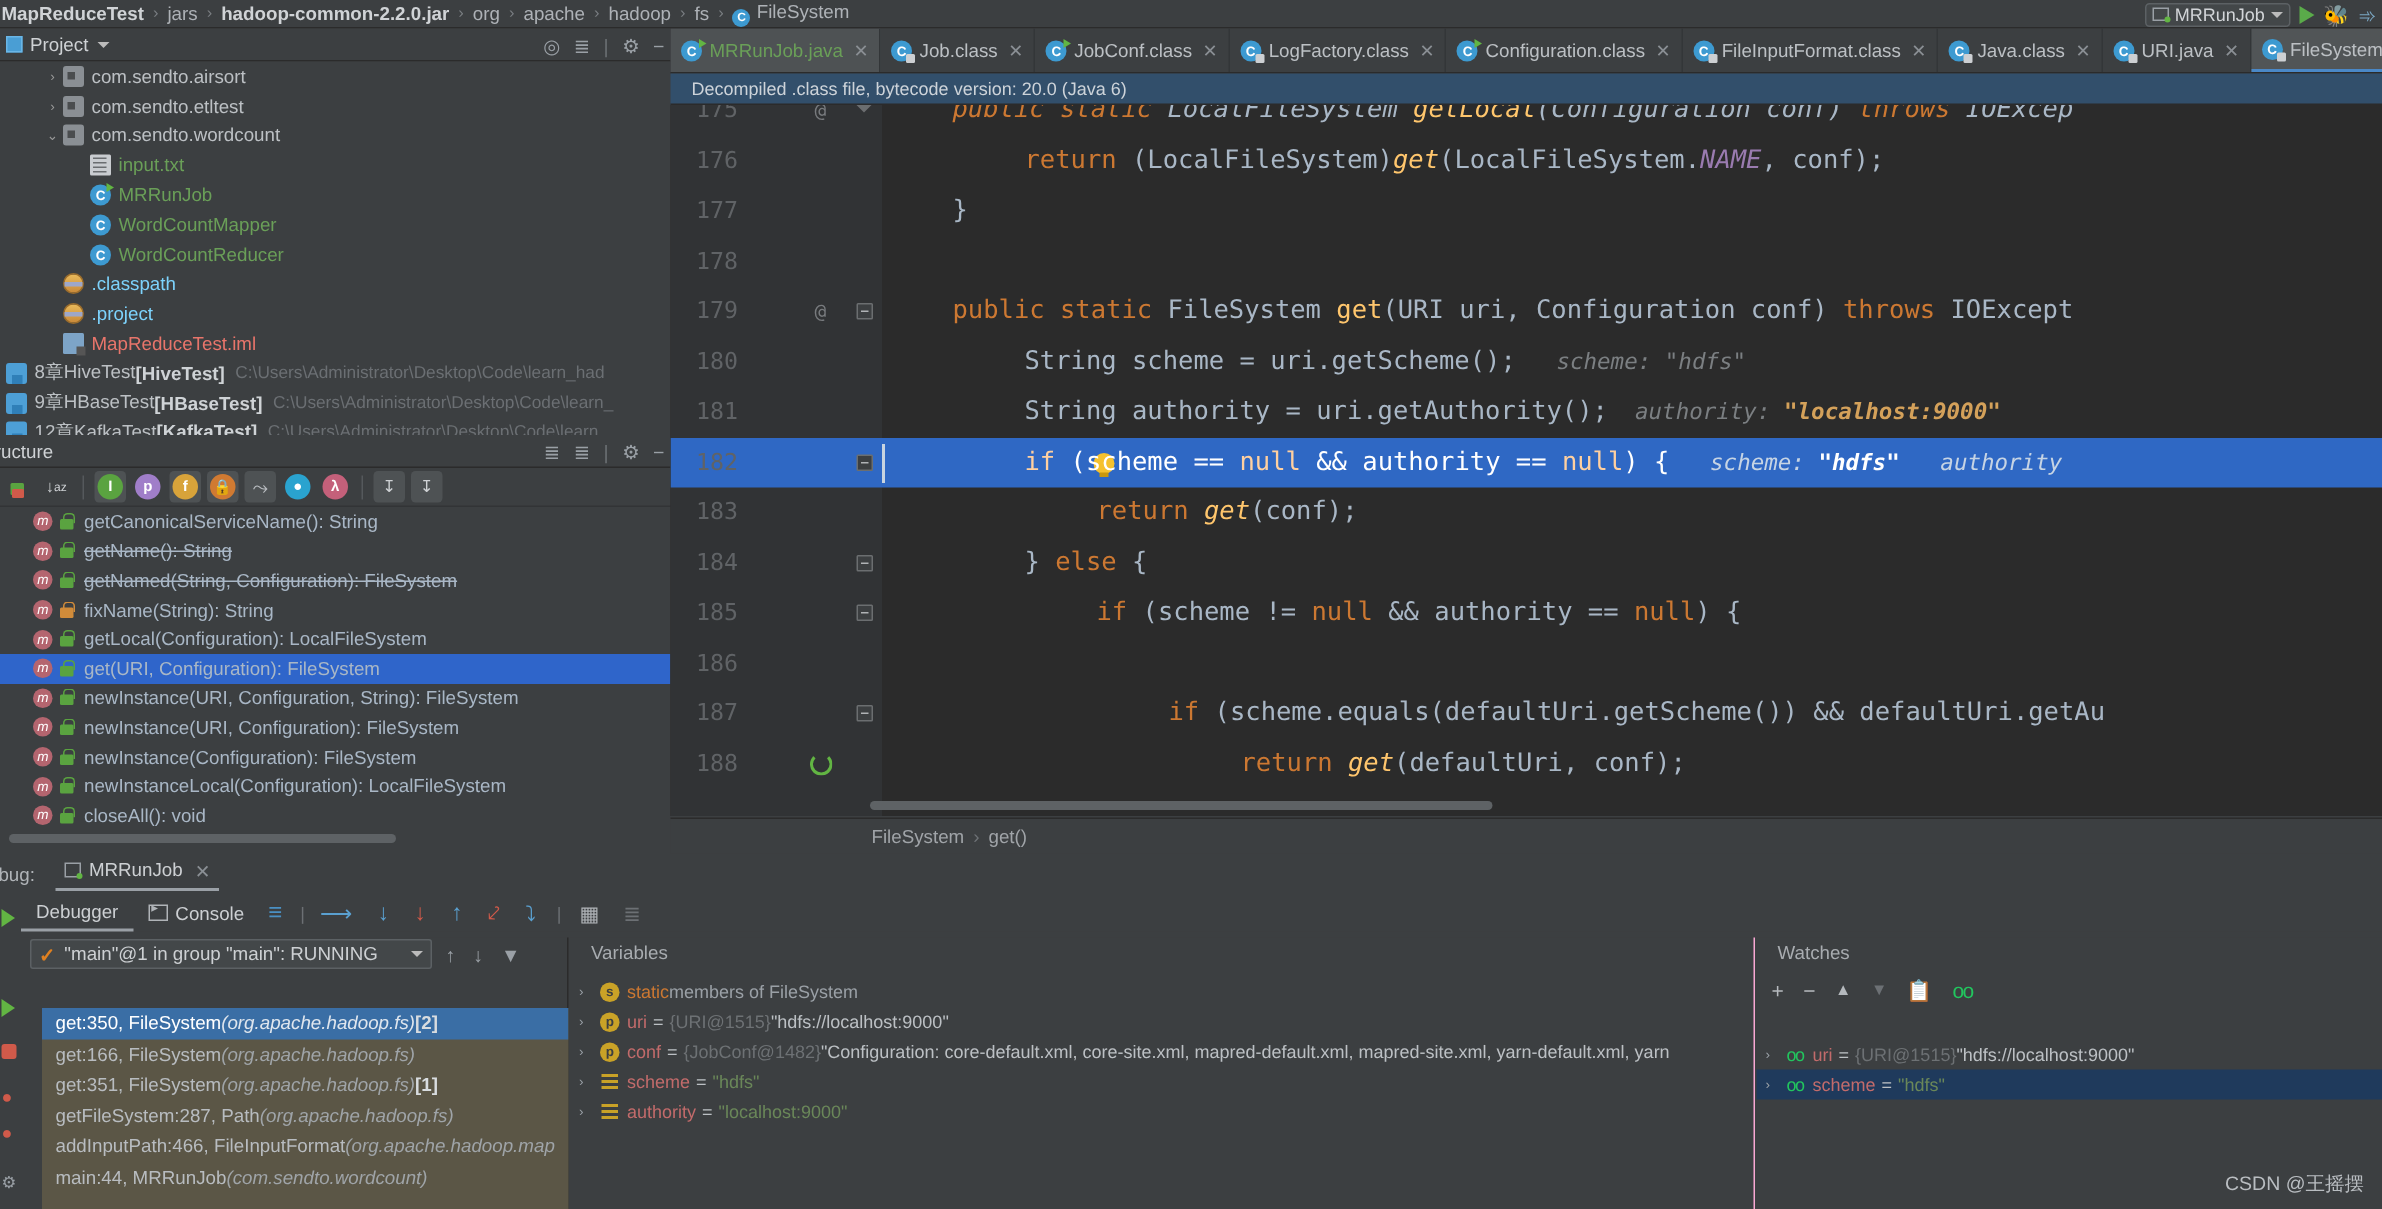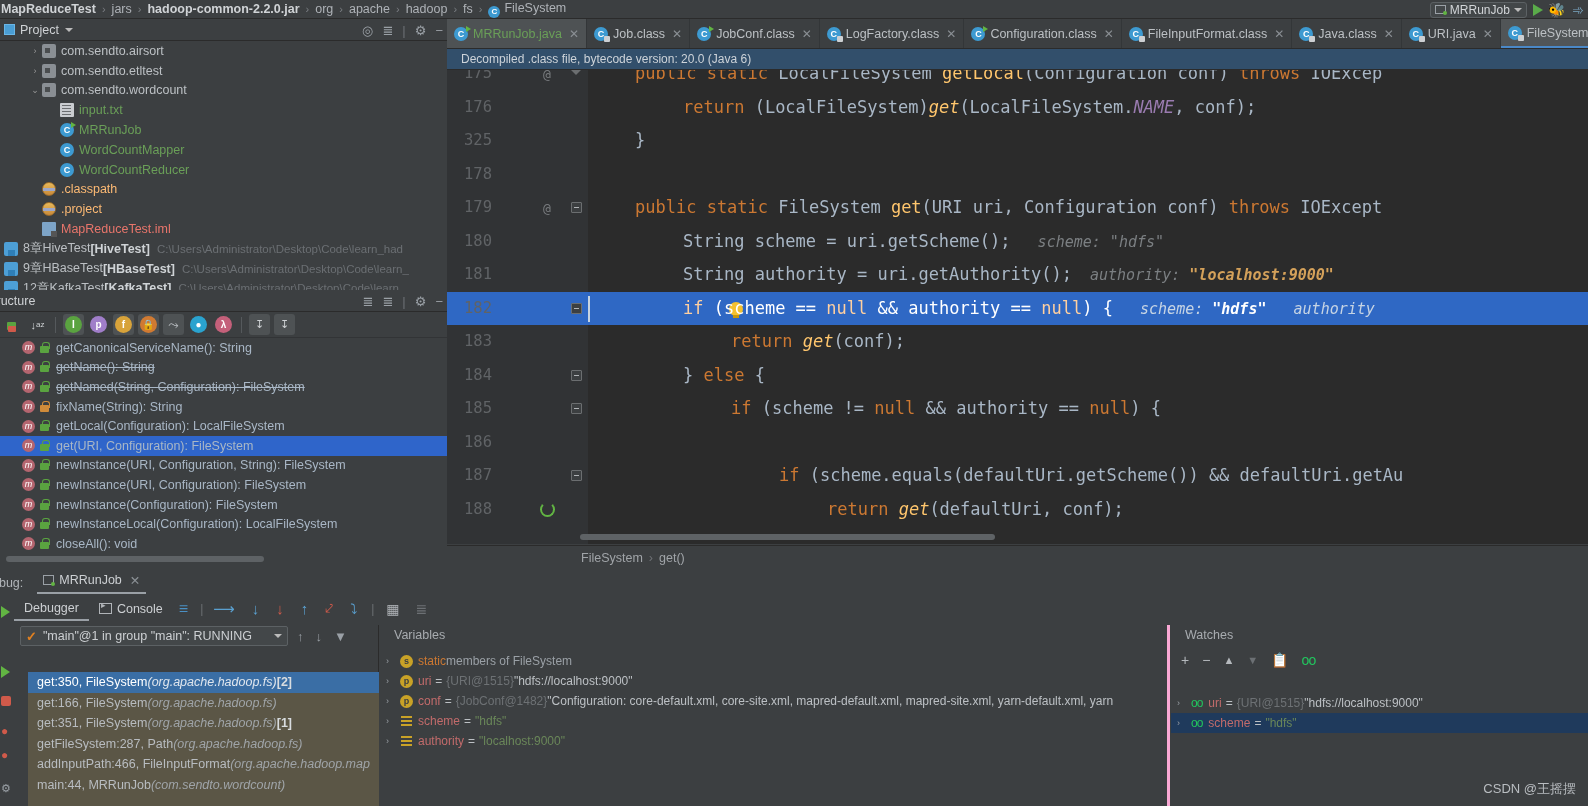--- a/index.html
+++ b/index.html
@@ -57,21 +57,21 @@
 
   .proj-tree {
     position: absolute; left: 0; top: 41px; width: 447px; height: 249px;
     background: #3c3f41; overflow: hidden; padding-top: 0px;
   }
   .trow { display:flex; align-items:center; height:19.8px; white-space:nowrap; font-size:12.5px; }
   .tarrow { width:14px; text-align:center; color:#999; font-size:9px; flex:none; }
   .ticon { width:14px; height:14px; flex:none; margin-right:5px; position:relative; }
   .tlabel { color:#a9b7c6; }
   .tlabel.green { color:#6a9f58; }
-  .tlabel.red { color:#fdba74; }
+  .tlabel.red { color:#7dd3fc; }
   .tlabel.salmon { color:#e8756b; }
   .tlabel.white { color:#bcc0c4; }
   .tpath { color:#6b6f73; font-size:11.5px; margin-left:7px; }
   .tbold { font-weight: bold; color:#cfd3d6; }
 
   .ic-pkg { background:#8a8f94; border-radius:2px; }
   .ic-pkg:after{content:'';position:absolute;left:3px;top:4px;width:5px;height:5px;background:#4a4d4f;}
   .ic-folder { background:#4d9fd6; border-radius:2px 2px 2px 2px; }
   .ic-folder:after{content:'';position:absolute;left:4px;bottom:0;width:7px;height:6px;background:#2f7fb8;}
   .ic-txt { background:#c9ccd0; border-radius:1px; }
@@ -224,21 +224,21 @@
   .console-ico:after{content:'▸';position:absolute;left:1px;top:-4px;font-size:9px;color:#b0b4b8;}
 
   .left-rail { position:absolute; left:0; top:596px; width:14px; height:210px; background:#3c3f41; }
   .rail-ico { position:absolute; left:1px; width:12px; height:12px; }
 
   .panes { position:absolute; left:14px; top:625px; width:1574px; height:181px; }
   .pane-title { font-size:12.5px; color:#a8acb0; padding:3px 0 3px 14px; }
   .pane-frames { position:absolute; left:0; top:0; width:365px; height:181px; background:#3c3f41;
      border-right:1px solid #2b2b2b; }
   .pane-vars { position:absolute; left:366px; top:0; width:790px; height:181px; background:#3c3f41;
-     border-right:3px solid #f9a8d4; }
+     border-right:1px solid #f9a8d4; }
   .pane-watch { position:absolute; left:1157px; top:0; width:417px; height:181px; background:#3c3f41; }
 
   .thread-row { display:flex; align-items:center; gap:6px; padding:0 6px; height:22px; }
   .thread-sel { border:1px solid #5c6164; border-radius:2px; height:20px; display:flex;
      align-items:center; gap:6px; padding:0 5px; width:268px; background:#434749; font-size:12.5px;
      color:#cdd0d3; }
   .check { color:#e08020; font-size:13px; font-weight:bold; }
   .thr-btn { color:#9aa0a6; font-size:13px; padding:0 3px; }
 
   .frames-list { position:absolute; left:14px; top:47px; width:351px; height:134px;
@@ -553,21 +553,21 @@
   </div>
 
   <div class="editor">
     <div class="gutter" id="gutter">
         <div class="ln" style="top: -6px;">175</div>
         <div class="anno" style="left: 96px; top: -3px;">@</div>
         <div class="fold" style="top: 0px;">
           <div class="arrowdown"></div>
         </div>
         <div class="ln" style="top: 27.5px;">176</div>
-        <div class="ln" style="top: 61px;">325</div>
+        <div class="ln" style="top: 61px;">177</div>
         <div class="ln" style="top: 94.5px;">178</div>
         <div class="ln" style="top: 128px;">179</div>
         <div class="anno" style="left: 96px; top: 131px;">@</div>
         <div class="fold" style="top: 132px;">
           <div class="minus"></div>
         </div>
         <div class="ln" style="top: 161.5px;">180</div>
         <div class="ln" style="top: 195px;">181</div>
         <div style="position: absolute; left: 0px; width: 141px; height: 33.5px; background: rgb(47, 104, 196); top: 221.5px;"></div>
         <div class="ln" style="top: 228.5px;">182</div>
@@ -585,21 +585,21 @@
         </div>
         <div class="ln" style="top: 362.5px;">186</div>
         <div class="ln" style="top: 396px;">187</div>
         <div class="fold" style="top: 400px;">
           <div class="minus"></div>
         </div>
         <div class="ln" style="top: 429.5px;">188</div>
         <div class="rerun-ico" style="left: 93px; top: 431.5px;"></div>
       </div>
     <div class="code-area" id="code-area">
-        <div class="codeline" style="top: -13px; left: 47px;"><span class="kw">public static </span><span>LocalFileSystem </span><span class="fn">getLocal</span><span>(Configuration conf) </span><span class="kw">throws </span><span>IOExcep</span></div>
+        <div class="codeline" style="top: -13px; left: 47px; font-style: italic;"><span class="kw">public static </span><span>LocalFileSystem </span><span class="fn">getLocal</span><span>(Configuration conf) </span><span class="kw">throws </span><span>IOExcep</span></div>
         <div class="codeline" style="top: 20.5px; left: 95px;"><span class="kw">return </span><span>(LocalFileSystem)</span><span class="fni">get</span><span>(LocalFileSystem.</span><span class="st">NAME</span><span>, conf);</span></div>
         <div class="codeline" style="top: 54px; left: 47px;"><span>}</span></div>
         <div class="codeline" style="top: 87.5px; left: 47px;"></div>
         <div class="codeline" style="top: 121px; left: 47px;"><span class="kw">public static </span><span>FileSystem </span><span class="fn">get</span><span>(URI uri, Configuration conf) </span><span class="kw">throws </span><span>IOExcept</span></div>
         <div class="codeline" style="top: 154.5px; left: 95px;"><span>String scheme = uri.getScheme();</span><span class="hint">   scheme:</span><span class="hint"> "hdfs"</span></div>
         <div class="codeline" style="top: 188px; left: 95px;"><span>String authority = uri.getAuthority();</span><span class="hint">  authority:</span><span class="hintv"> "localhost:9000"</span></div>
         <div class="hl-row" style="top: 221.5px;"></div>
         <div style="position: absolute; left: 0px; top: 225.5px; width: 2px; height: 26px; background: rgb(200, 212, 224);"></div>
         <div class="bulb" style="left: 141px; top: 231.5px;"></div>
         <div class="codeline" style="top: 221.5px; left: 95px; z-index: 3;"><span class="kw" style="color: rgb(255, 208, 160);">if </span><span style="color: rgb(255, 255, 255);">(scheme == </span><span class="kw" style="color: rgb(255, 208, 160);">null</span><span style="color: rgb(255, 255, 255);"> &amp;&amp; authority == </span><span class="kw" style="color: rgb(255, 208, 160);">null</span><span style="color: rgb(255, 255, 255);">) {</span><span class="hint" style="color: rgb(198, 212, 228);">   scheme:</span><span class="hintv" style="color: rgb(255, 255, 255);"> "hdfs"</span><span class="hint" style="color: rgb(198, 212, 228);">   authority</span></div>

